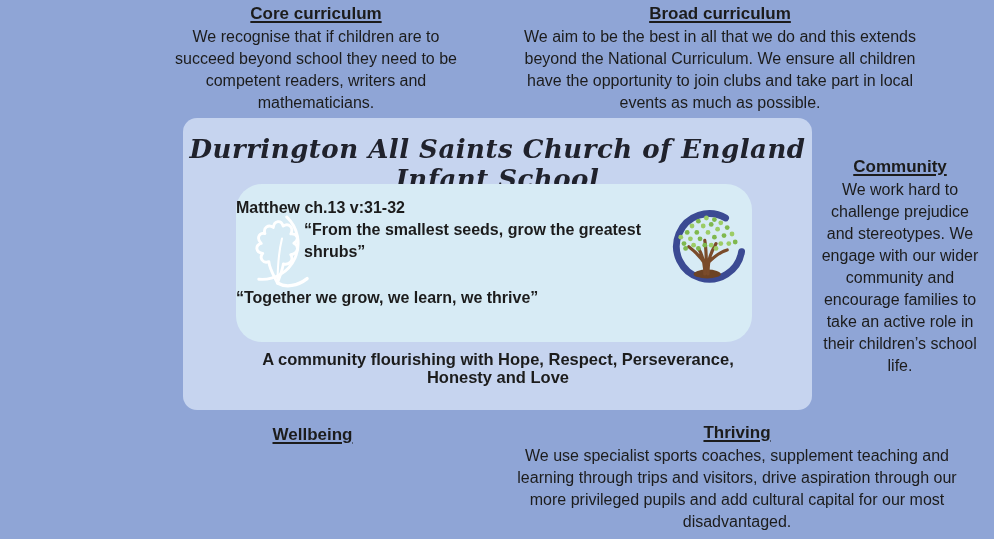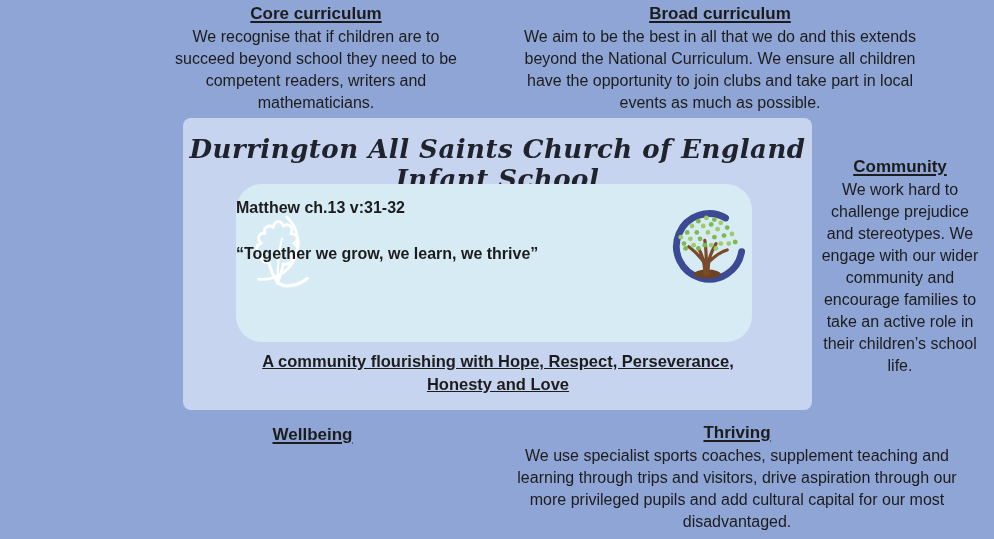--- a/index.html
+++ b/index.html
@@ -22,21 +22,21 @@
   
   .core{left:166px;top:3px;width:300px;}
   .broad{left:510px;top:3px;width:420px;}
   .growth{left:8px;top:112px;width:172px;}
   .community{left:816px;top:156px;width:168px;}
   .wellbeing{left:115px;top:418px;width:395px;margin-top:6px;}
   .thriving{left:517px;top:422px;width:440px;}
   
   .panel{
     position:absolute;left:183px;top:118px;width:629px;height:292px;
-    background:#c6d4ef;border-radius:8px;
+    background:#c6d4ef;border-radius:14px;
   }
   .school-title{
     margin-top:16px;text-align:center;
     font-family:"DejaVu Serif", serif;
     font-style:italic;font-weight:bold;
     font-size:26px;color:#20222c;letter-spacing:.5px;
     line-height:30px;
   }
   .verse-panel{
     position:absolute;left:53px;top:66px;width:516px;height:158px;
@@ -46,21 +46,21 @@
     position:absolute;left:0;right:0;top:13px;
     text-align:left;font-weight:bold;font-size:16px;line-height:22px;
   }
   .verse-quote{max-width:380px;margin:0 auto;}
   .motto{margin-top:24px;}
   .logo{position:absolute;}
   .leaf-logo{left:8px;top:28px;width:82px;height:82px;}
   .tree-logo{right:4px;top:26px;width:80px;height:80px;}
   .tagline{
     position:absolute;left:60px;top:232px;width:510px;
-    text-align:center;font-weight:bold;font-size:16.5px;line-height:23px;text-decoration:underline;
+    text-align:center;font-weight:bold;font-size:16.5px;line-height:18px;
   }
 </style>
 </head>
 <body>
 
 <div id="poster">
 
   <div class="block broad">
     <div class="hd">Broad curriculum</div>
     <div>We aim to be the best in all that we do and this extends beyond the National Curriculum. We ensure all children have the opportunity to join clubs and take part in local events as much as possible.</div>
@@ -124,20 +124,21 @@
           <circle cx="32" cy="44" r="3"></circle>
             <circle cx="50" cy="28" r="3"></circle>
             <circle cx="66" cy="42" r="3"></circle>
           <circle cx="54" cy="44" r="3"></circle>
             <circle cx="60" cy="48" r="3"></circle>
         </g>
       </svg>
 
       <div class="verse-text">
         <div>Matthew ch.13 v:31-32</div>
+        <div class="verse-quote">“From the smallest seeds, grow the greatest shrubs”</div>
         <div class="motto">“Together we grow, we learn, we thrive”</div>
       </div>
     </div>
 
     <div class="tagline">A community flourishing with Hope, Respect, Perseverance, Honesty and Love</div>
   </div>
 
   <div class="block wellbeing">
     <div class="hd">Wellbeing</div>
   </div>

